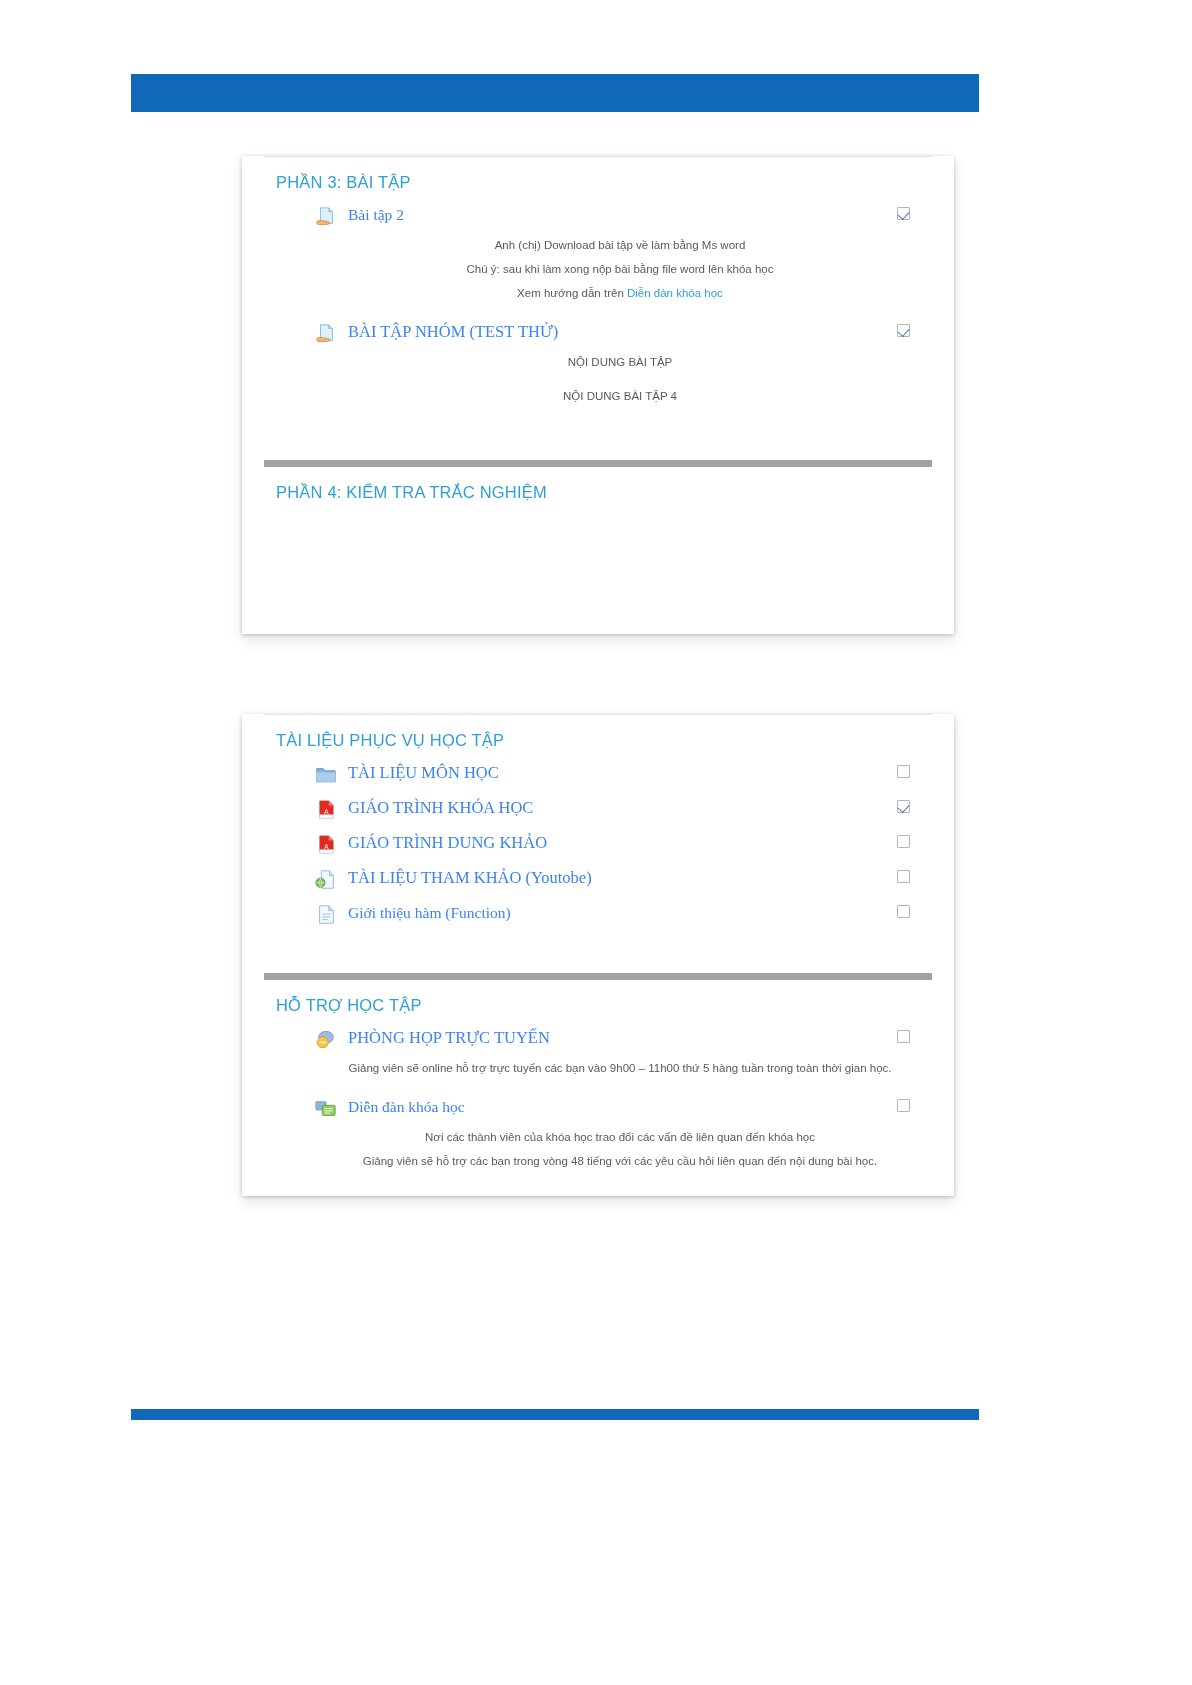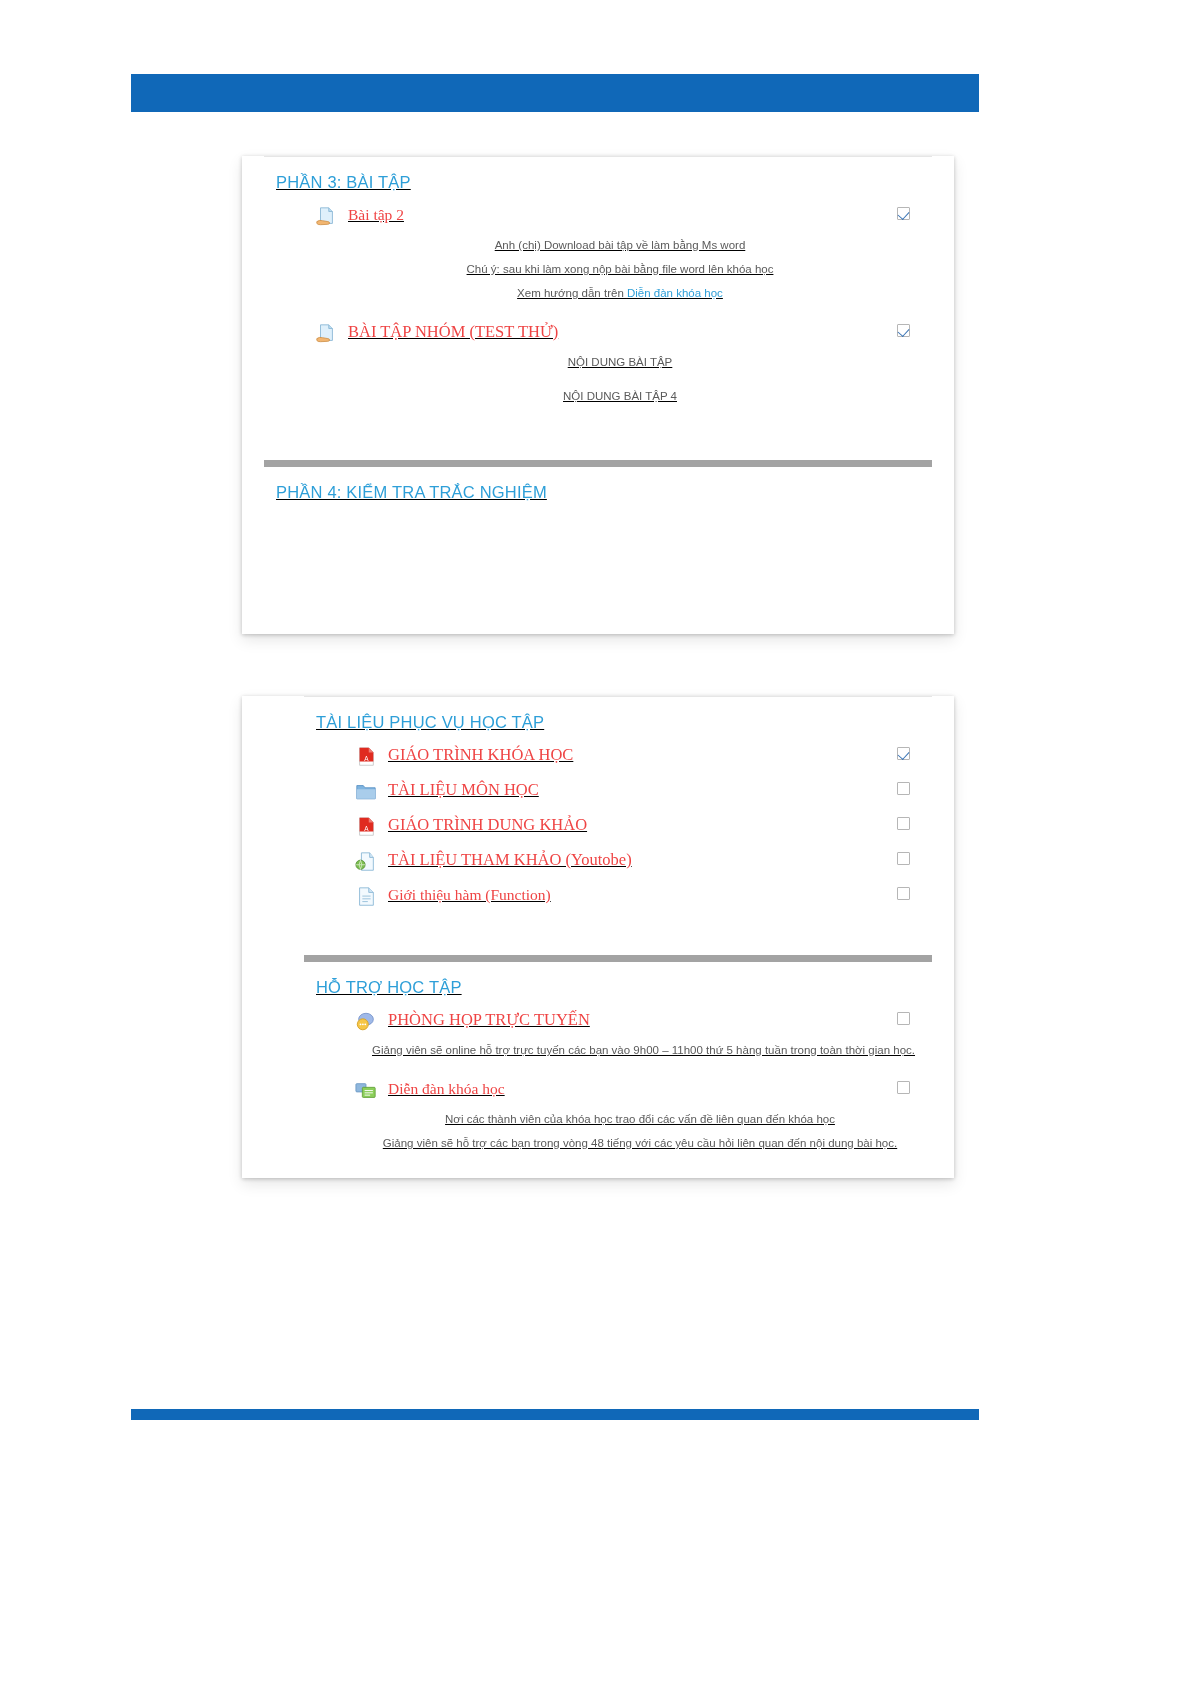--- a/index.html
+++ b/index.html
@@ -35,23 +35,23 @@
     background: #1068b8;
   }
 
   
   .card {
     position: absolute;
     background: #ffffff;
     box-shadow: 0 1px 4px rgba(0,0,0,0.22), 0 6px 14px rgba(0,0,0,0.10);
   }
   #card-1 { left: 242px; top: 156px; width: 712px; height: 478px; }
-  #card-2 { left: 242px; top: 696px; width: 712px; height: 482px; padding-left: 40px; }
-
-  .card-inner { padding: 0 22px; text-decoration: underline; }
+  #card-2 { left: 242px; top: 714px; width: 712px; height: 482px; }
+
+  .card-inner { padding: 0 22px; }
 
   
   .section {
     border-top: 7px solid #a3a3a3;
   }
   .section.first { border-top: 1px solid #e6e6e6; }
   .section-title {
     color: #2e9fd8;
     font-size: 16.5px;
     letter-spacing: .2px;
@@ -71,21 +71,21 @@
     width: 24px;
     height: 22px;
     flex: 0 0 24px;
     margin-right: 10px;
     position: relative;
     top: 1px;
   }
   .row .label {
     font-family: "Liberation Serif", serif;
     font-size: 16.5px;
-    color: #ef4444;
+    color: #3b82f6;
     line-height: 20px;
     white-space: nowrap;
   }
   .row .label.small {
     font-size: 15.5px;
   }
   .cbox {
     position: absolute;
     right: 22px;
     top: 9px;
@@ -189,38 +189,38 @@
       </div>
   </div>
 
   <div class="card" id="card-2">
     <div class="card-inner">
         <div class="section first">
           <div class="section-title">TÀI LIỆU PHỤC VỤ HỌC TẬP</div>
           <div class="row">
             <span class="icon">
               <svg class="ico" viewBox="0 0 24 24">
+                <path d="M2 5 h7 l2 2.4 h11 v12 h-20 z" fill="#7fb4e0" stroke="#5d95c6" stroke-width="1"></path>
+                <path d="M2 9 h20 v10.4 h-20 z" fill="#a9cdeb"></path>
+              </svg>
+            </span>
+            <span class="label">TÀI LIỆU MÔN HỌC</span>
+            <span class="cbox"></span>
+          </div>
+          <div class="row">
+            <span class="icon">
+              <svg class="ico" viewBox="0 0 24 24">
                 <path d="M5 2 h10 l5 5 v14 h-15 z" fill="#ffffff" stroke="#c9c9c9" stroke-width="1"></path>
                 <path d="M5 2 h10 l5 5 v10 h-15 z" fill="#e02b20"></path>
                 <path d="M15 2 v5 h5" fill="#f07a72"></path>
                 <text x="12.5" y="16" font-size="7" fill="#ffffff" text-anchor="middle" font-family="Liberation Sans, sans-serif">A</text>
               </svg>
             </span>
             <span class="label">GIÁO TRÌNH KHÓA HỌC</span>
             <span class="cbox checked"></span>
-          </div>
-          <div class="row">
-            <span class="icon">
-              <svg class="ico" viewBox="0 0 24 24">
-                <path d="M2 5 h7 l2 2.4 h11 v12 h-20 z" fill="#7fb4e0" stroke="#5d95c6" stroke-width="1"></path>
-                <path d="M2 9 h20 v10.4 h-20 z" fill="#a9cdeb"></path>
-              </svg>
-            </span>
-            <span class="label">TÀI LIỆU MÔN HỌC</span>
-            <span class="cbox"></span>
           </div>
           <div class="row">
             <span class="icon">
               <svg class="ico" viewBox="0 0 24 24">
                 <path d="M5 2 h10 l5 5 v14 h-15 z" fill="#ffffff" stroke="#c9c9c9" stroke-width="1"></path>
                 <path d="M5 2 h10 l5 5 v10 h-15 z" fill="#e02b20"></path>
                 <path d="M15 2 v5 h5" fill="#f07a72"></path>
                 <text x="12.5" y="16" font-size="7" fill="#ffffff" text-anchor="middle" font-family="Liberation Sans, sans-serif">A</text>
               </svg>
             </span>

